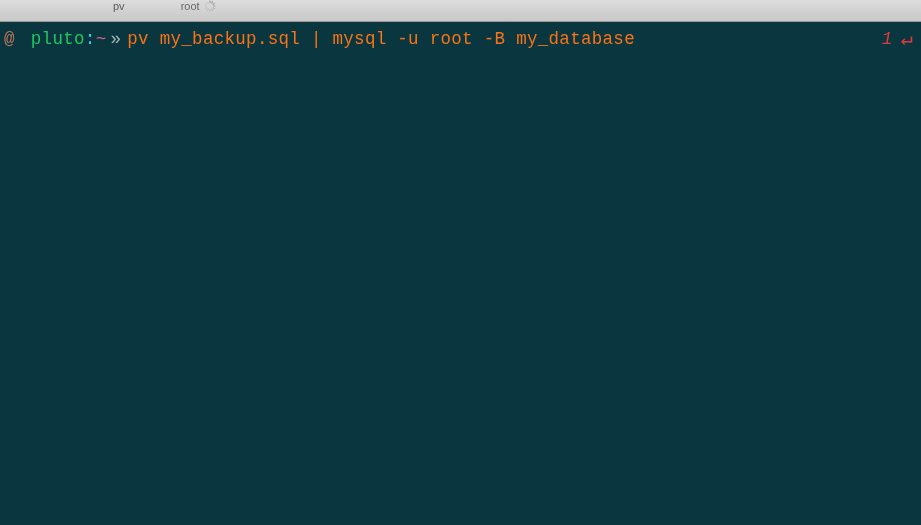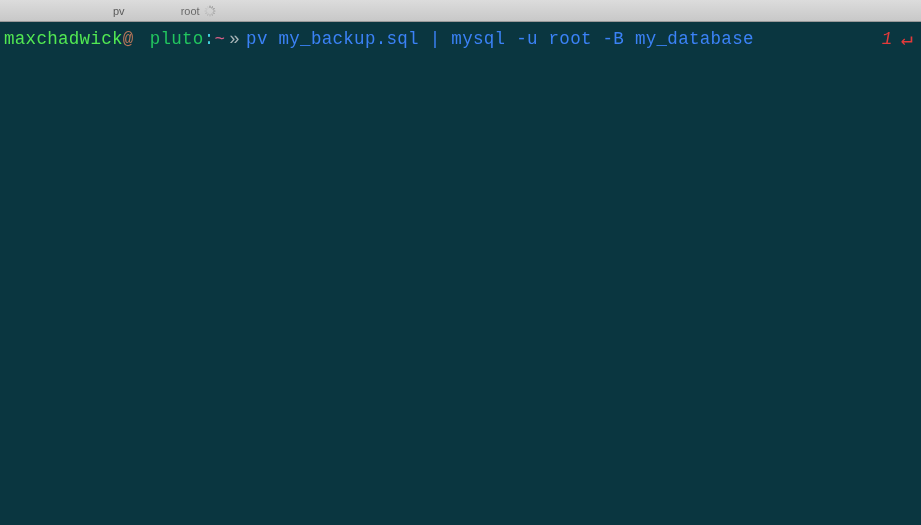--- a/index.html
+++ b/index.html
@@ -12,21 +12,21 @@
       height: 525px;
       overflow: hidden;
       font-family: Menlo, Monaco, "Courier New", monospace;
       background: #0a3640;
     }
     .tab-bar {
       height: 22px;
       background: linear-gradient(to bottom, #dcdcdc, #c8c8c8);
       border-bottom: 1px solid #999;
       display: flex;
-      align-items: center;
+      align-items: flex-start;
       padding-left: 85px;
     }
     .tab {
       display: flex;
       align-items: center;
       font-family: "Helvetica Neue", Arial, sans-serif;
       font-size: 11px;
       color: #6a6a6a;
       padding: 0 28px;
     }
@@ -61,21 +61,21 @@
       white-space: nowrap;
       display: flex;
       align-items: baseline;
     }
     .user { color: #52e852; }
     .at { color: #b97559; }
     .host { color: #22c55e; margin-left: 16px; }
     .colon { color: #42cfdd; }
     .tilde { color: #d75f87; }
     .angle { color: #a7b3b6; margin: 0 6px 0 4px; }
-    .command { color: #3b82f6; }
+    .command { color: #f97316; }
     .indicator {
       margin-left: auto;
       padding-right: 4px;
       display: flex;
       align-items: center;
     }
     .num { color: #e23a3a; font-style: italic; margin-right: 8px; }
     .arrow { color: #e23a3a; font-size: 20px; }
     .pv-line {
       color: #a7b3b6;
@@ -107,21 +107,20 @@
           <rect x="11" y="1" width="2" height="5" rx="1" opacity="0.2" transform="rotate(300 12 12)"></rect>
           <rect x="11" y="1" width="2" height="5" rx="1" opacity="0.15" transform="rotate(330 12 12)"></rect>
         </g>
       </svg>
     </span>
   </div>
 </div>
 
 <div class="terminal">
   <div class="prompt-line">
-    <span class="user">maxchadwick</span>
       <span class="at">@</span>
       <span class="host">pluto</span>
       <span class="colon">:</span>
       <span class="tilde">~</span>
       <span class="angle">»</span>
       <span class="command">pv my_backup.sql | mysql -u root -B my_database</span>
     <span class="indicator">
       <span class="num">1</span>
         <span class="arrow">↵</span>
     </span>

